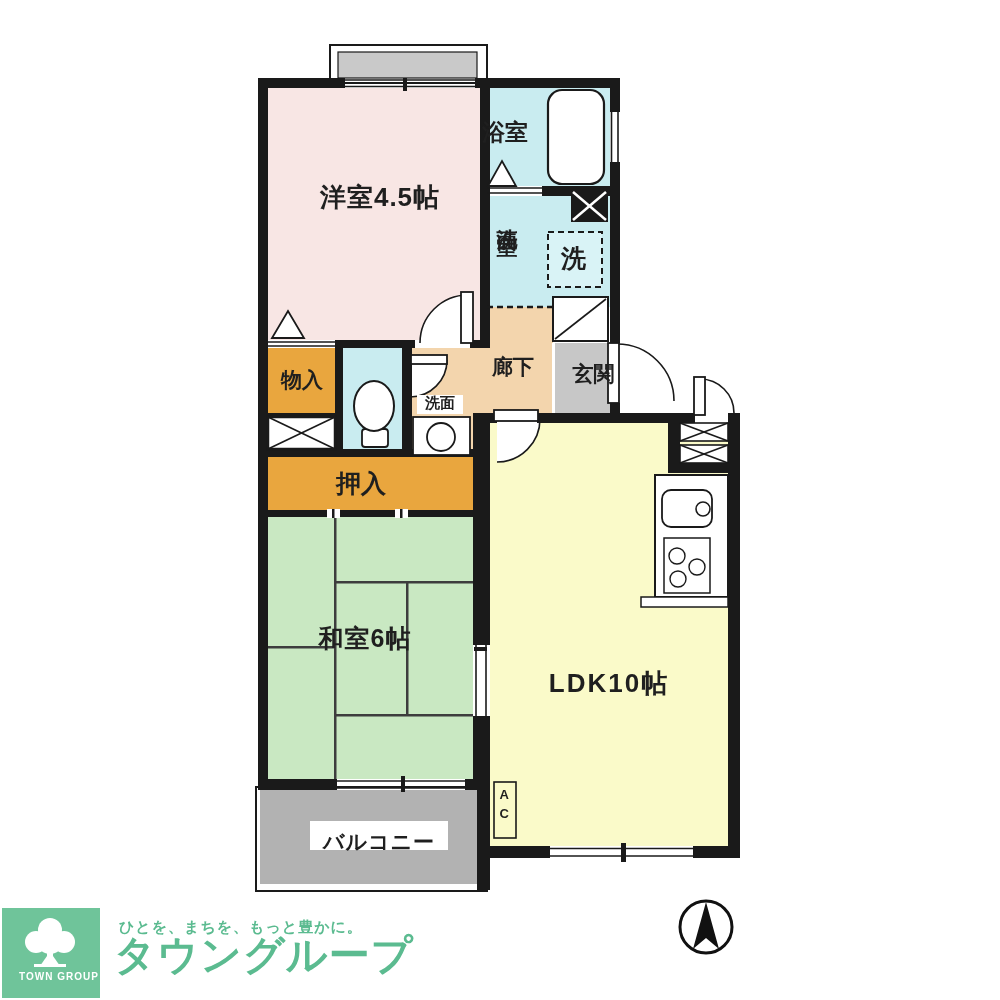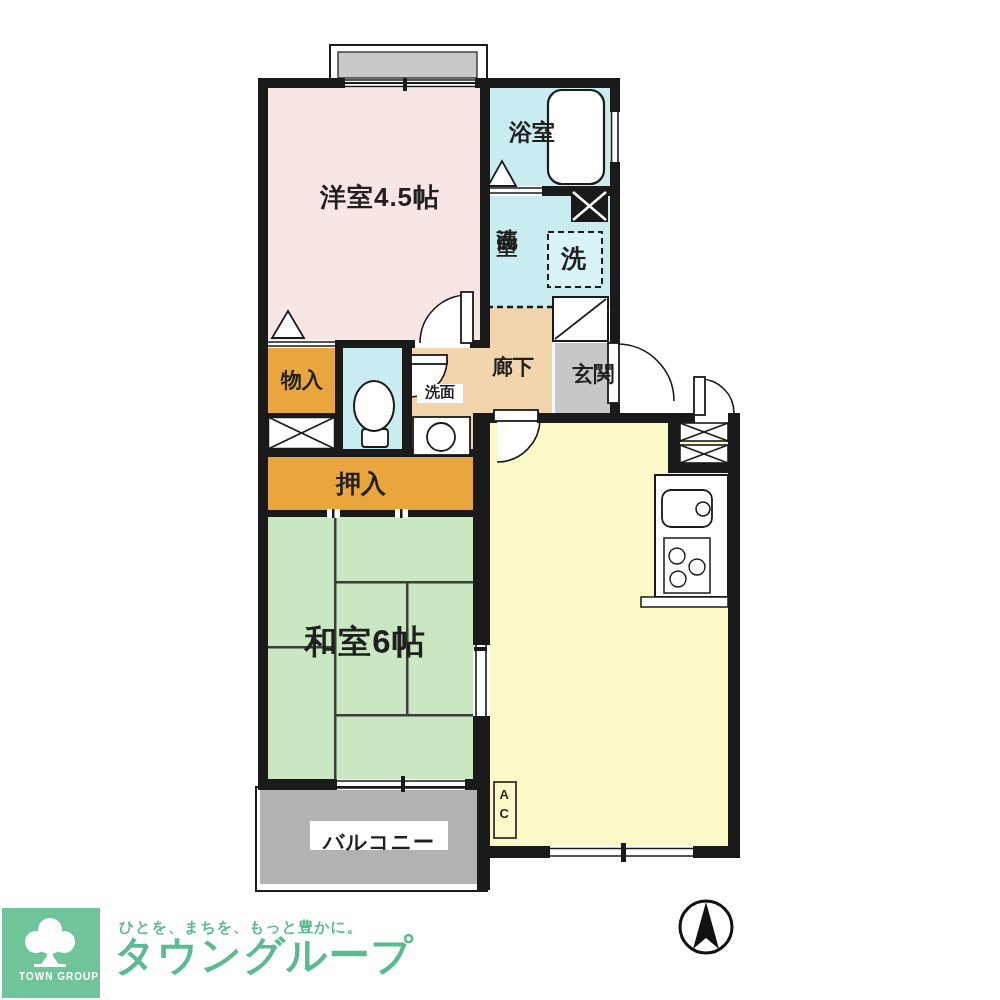--- a/index.html
+++ b/index.html
@@ -3,29 +3,29 @@
 <meta charset="utf-8">
 <style>
   html,body{margin:0;padding:0;background:#fff;}
   #canvas{position:relative;width:1000px;height:1000px;background:#ffffff;overflow:hidden;
           font-family:"Liberation Sans","DejaVu Sans",sans-serif;}
   #plan-svg{position:absolute;left:0;top:0;}
   .lbl{position:absolute;font-weight:bold;color:#1f1f1f;white-space:nowrap;line-height:1.05;}
   .center{text-align:center;}
   .vert{writing-mode:vertical-rl;text-orientation:upright;}
   .lbl-western{left:280px;top:184px;width:200px;font-size:26px;letter-spacing:1px;}
-  .lbl-bath{left:504px;top:120px;width:56px;font-size:23px;}
+  .lbl-bath{left:477px;top:120px;width:56px;font-size:23px;}
   .lbl-washroom{left:496px;top:212px;font-size:21px;letter-spacing:3px;}
   .lbl-washer{left:561px;top:245px;font-size:25px;}
   .lbl-hall{left:486px;top:356px;width:54px;font-size:21px;}
   .lbl-entrance{left:555px;top:363px;width:77px;font-size:21px;}
   .lbl-storage{left:275px;top:369px;width:54px;font-size:21px;}
-  .lbl-basin{left:417px;top:384px;width:46px;height:19px;font-size:15px;background:#ffffff;}
+  .lbl-basin{left:417px;top:395px;width:46px;height:19px;font-size:15px;background:#ffffff;}
   .lbl-closet{left:334px;top:470px;width:54px;font-size:25px;}
-  .lbl-japanese{left:280px;top:625px;width:170px;font-size:33px;letter-spacing:1px;}
+  .lbl-japanese{left:280px;top:625px;width:170px;font-size:25px;letter-spacing:1px;}
   .lbl-ldk{left:519px;top:670px;width:180px;font-size:26px;letter-spacing:2px;}
   .lbl-balcony{left:310px;top:823px;width:138px;font-size:21px;letter-spacing:1px;margin-top:8px;}
   .lbl-ac{left:497px;top:787px;font-size:13px;letter-spacing:4px;font-weight:bold;}
   .lbl-tagline{left:119px;top:919px;font-size:15px;color:#5bbb90;letter-spacing:1px;}
   .lbl-brand{left:114px;top:934px;font-size:41px;color:#5bbb90;letter-spacing:1px;}
   .lbl-towngroup{left:2px;top:972px;width:114px;font-size:10px;color:#ffffff;letter-spacing:1px;}
 </style>
 </head>
 <body>
 
@@ -231,19 +231,20 @@
   <div class="lbl lbl-western center">洋室4.5帖</div>
   <div class="lbl lbl-bath center">浴室</div>
   <div class="lbl lbl-washroom vert">洗面室</div>
   <div class="lbl lbl-washer">洗</div>
   <div class="lbl lbl-hall center">廊下</div>
   <div class="lbl lbl-entrance center">玄関</div>
   <div class="lbl lbl-storage center">物入</div>
   <div class="lbl lbl-basin center">洗面</div>
   <div class="lbl lbl-closet center">押入</div>
   <div class="lbl lbl-japanese center">和室6帖</div>
+  <div class="lbl lbl-ldk center">LDK10帖</div>
   <div class="lbl lbl-balcony center">バルコニー</div>
   <div class="lbl lbl-ac vert">AC</div>
 
   <div class="lbl lbl-tagline">ひとを、まちを、もっと豊かに。</div>
   <div class="lbl lbl-brand">タウングループ</div>
   <div class="lbl lbl-towngroup center">TOWN GROUP</div>
 </div>
 
 </body></html>

